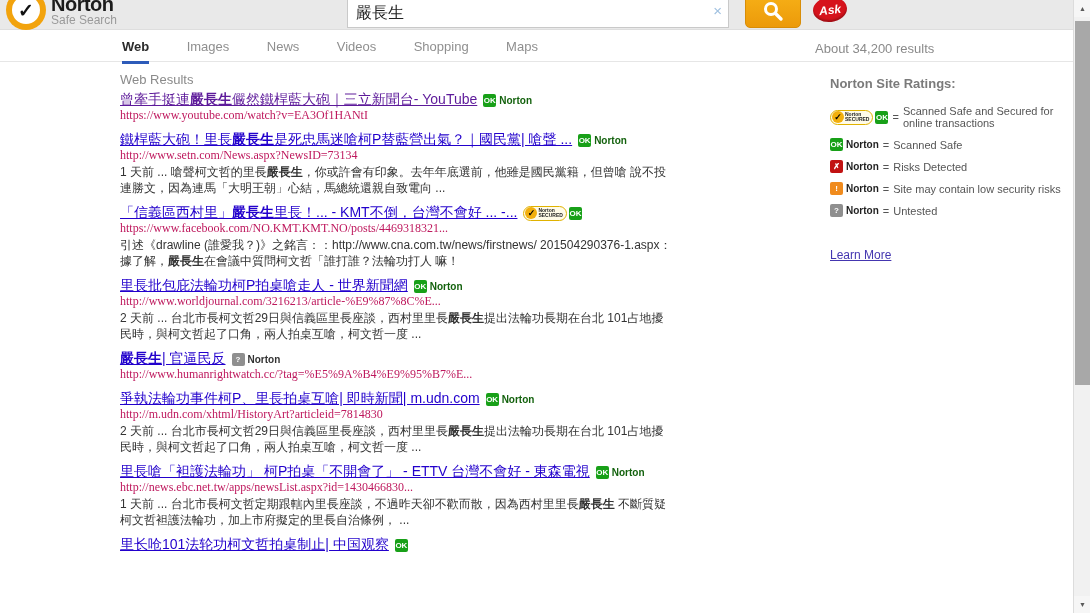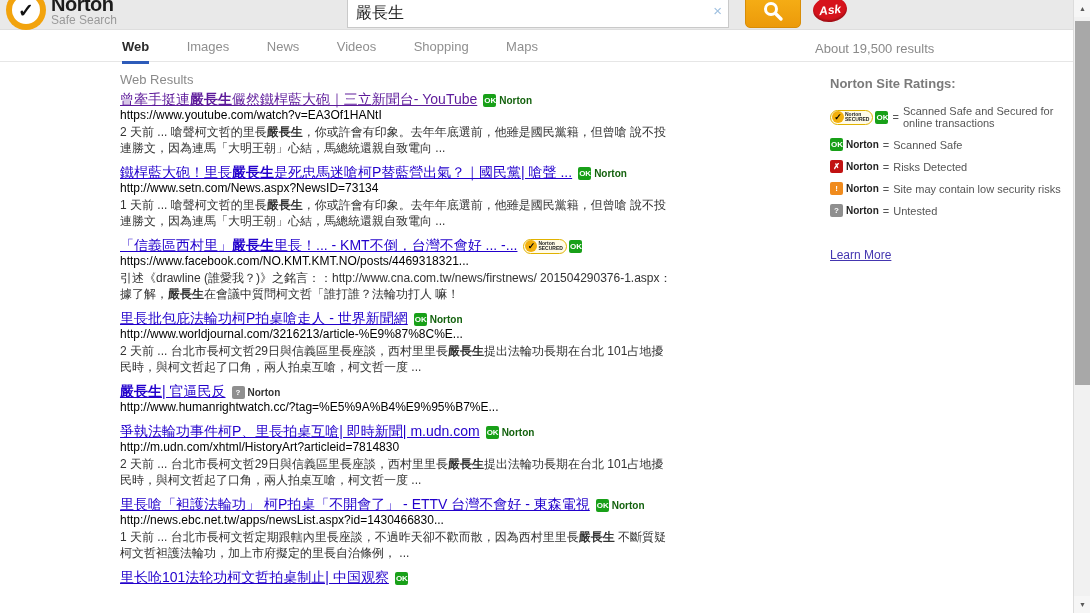--- a/index.html
+++ b/index.html
@@ -44,28 +44,28 @@
          padding-bottom:7px; cursor:pointer; }
   .tab.active { color:#2b2b2b; font-weight:bold; border-bottom:3px solid #2d5bb9; }
   .results-count { position:absolute; left:815px; top:11px; font-size:13px; color:#8a8a8a; }
 
   
   .results-col { position:absolute; left:120px; top:72px; width:552px; }
   .results-heading { font-size:13px; color:#8a8a8a; margin-bottom:3px; }
   .result { margin-bottom:7px; }
   .result-title { font-size:14px; color:#2200cc; text-decoration:underline; cursor:pointer; line-height:18px; }
   .result-title.visited { color:#5d1a9a; }
-  .result-url { font-size:12px; color:#000000; line-height:15px; }
+  .result-url { font-size:12px; color:#be185d; line-height:15px;font-family:Liberation Serif, serif; }
   .result-snippet { font-size:12px; color:#333; line-height:16px; margin-top:1px; }
 
   
   .badge-cluster { display:inline-flex; align-items:center; gap:2px; margin-left:6px; vertical-align:1px; }
   .b { display:inline-block; width:13px; height:13px; line-height:13px; text-align:center;
        color:#fff; font-size:8px; font-weight:bold; border-radius:2px; }
-  .b.ok { background:#18a018;text-align:right; }
+  .b.ok { background:#18a018; }
   .b.risk { background:#c11212; }
   .b.warn { background:#f08b1d; }
   .b.un { background:#8f8f8f; }
   .bn { font-size:10px; font-weight:bold; color:#1f1f1f; margin-left:1px; }
   .result .bn { color:#14620e; }
   .result .badge-untested .bn { color:#333; }
   .seal { display:inline-flex; align-items:center; border:1px solid #e0b200; border-radius:8px;
           background:#fffbe8; padding:0 3px 0 1px; height:15px; }
   .seal-circle { width:12px; height:12px; border-radius:50%; background:#f2af0d; color:#000;
                  font-size:9px; line-height:12px; text-align:center; font-weight:bold; }
@@ -130,35 +130,34 @@
   <span class="tab">Images</span>
 
   <span class="tab">News</span>
 
   <span class="tab">Videos</span>
 
   <span class="tab">Shopping</span>
 
   <span class="tab">Maps</span>
 </div>
-    <div class="results-count">About 19,500 results</div>
+    <div class="results-count">About 34,200 results</div>
   </div>
 
   <div class="results-col">
     <div class="results-heading">Web Results</div>
     <div>
   <div class="result">
     <div>
       <span class="result-title hl visited">曾牽手挺連<b>嚴長生</b>儼然鐵桿藍大砲｜三立新聞台- YouTube</span><span class="badge-cluster">
               <span class="b ok">OK</span>
               <span class="bn">Norton</span>
             </span>
     </div>
     <div class="result-url">https://www.youtube.com/watch?v=EA3Of1HANtI</div>
-    <div class="result-snippet hl">2 天前 ... 嗆聲柯文哲的里長<b>嚴長生</b>，你或許會有印象。去年年底選前，他雖是國民黨籍，但曾嗆 說不投連勝文，因為連馬「大明王朝」心結，馬總統還親自致電向 ...</div>
   </div>
 
   <div class="result">
     <div>
       <span class="result-title hl">鐵桿藍大砲！里長<b>嚴長生</b>是死忠馬迷嗆柯P替藍營出氣？｜國民黨| 嗆聲 ...</span><span class="badge-cluster">
               <span class="b ok">OK</span>
               <span class="bn">Norton</span>
             </span>
     </div>
     <div class="result-url">http://www.setn.com/News.aspx?NewsID=73134</div>

